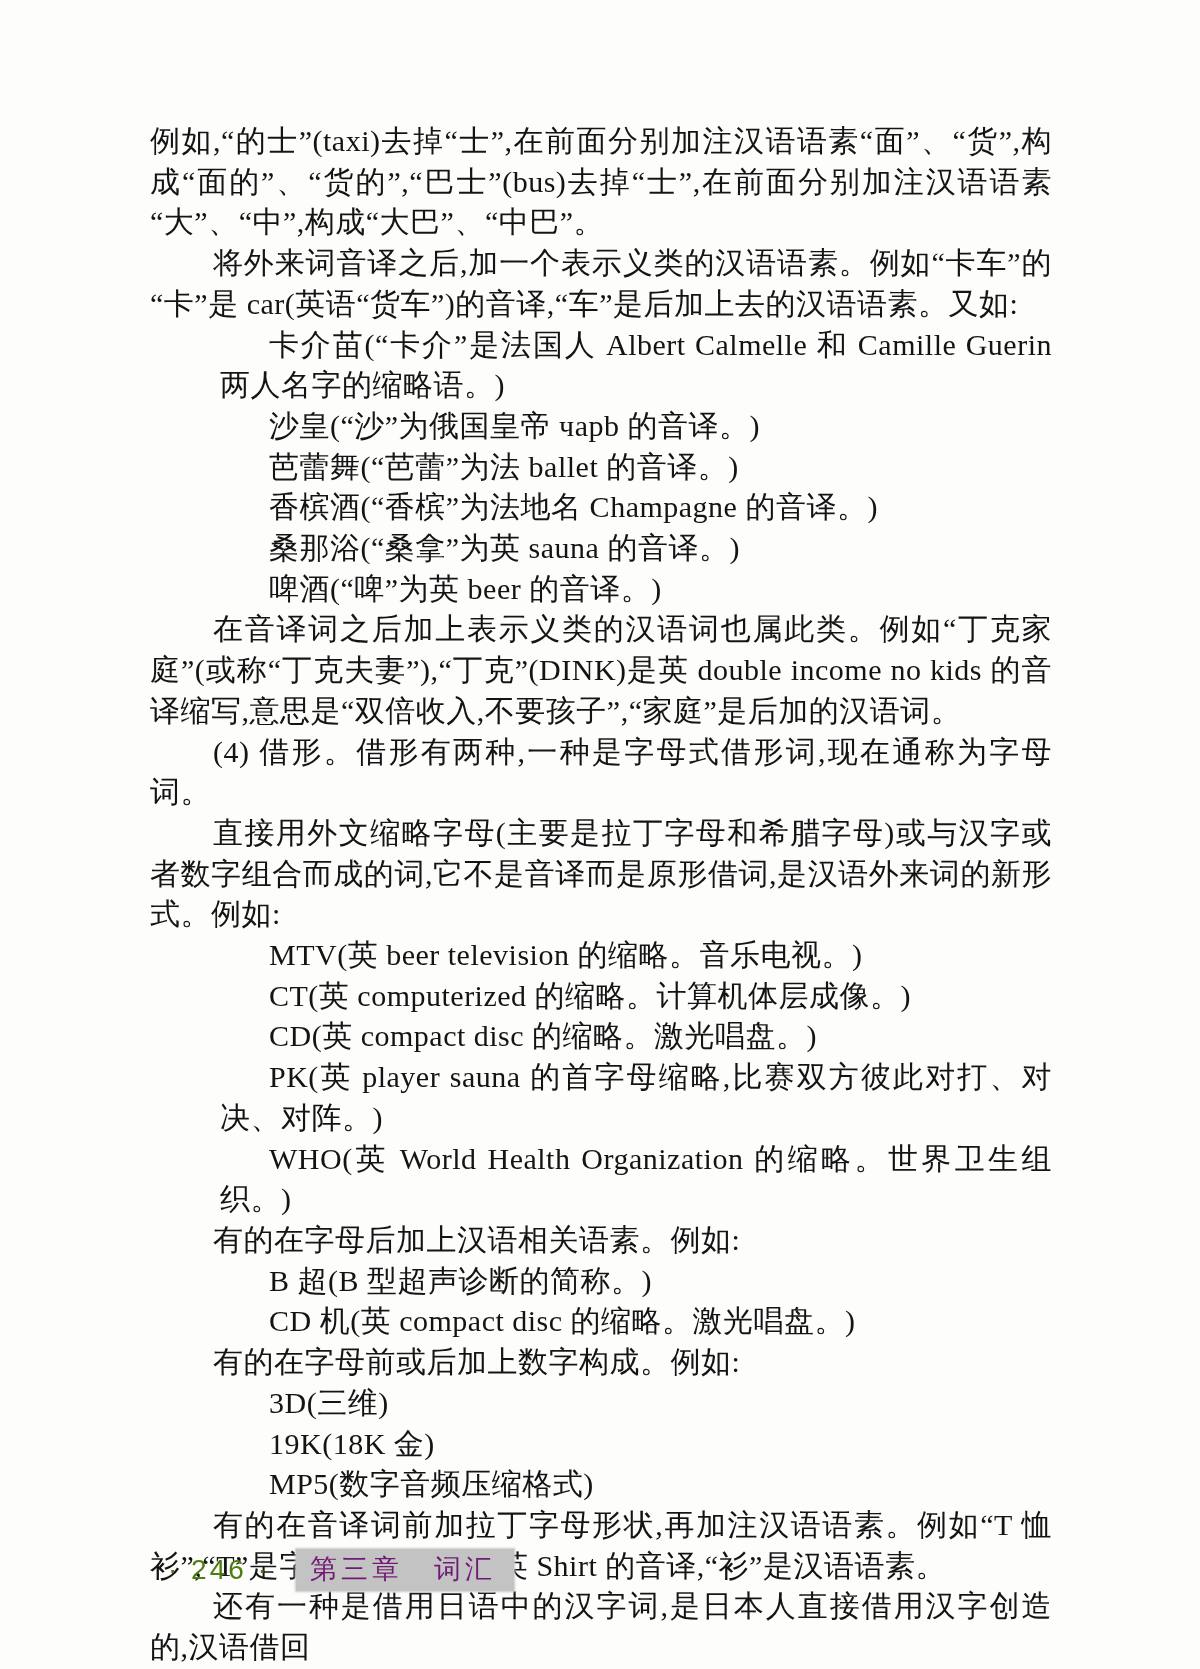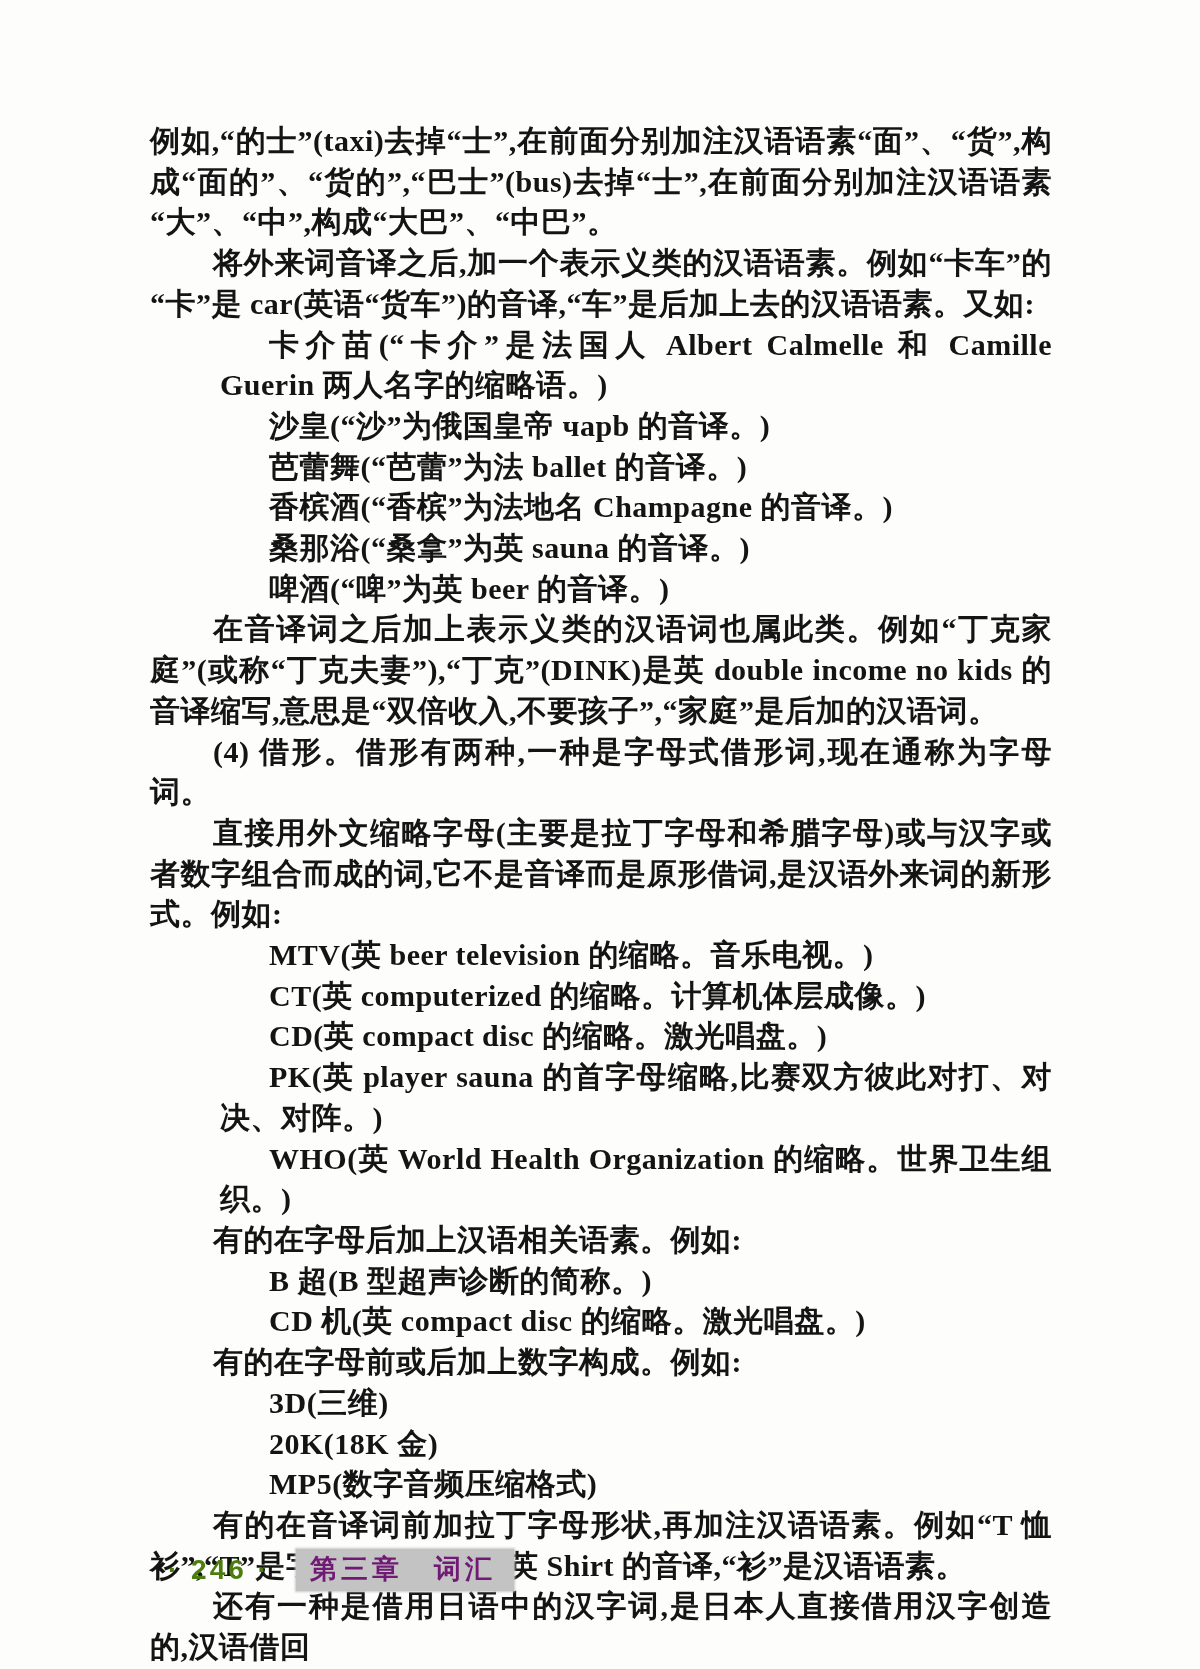--- a/index.html
+++ b/index.html
@@ -8,21 +8,20 @@
     background: #ffffff;
   }
   .page {
     position: relative;
     width: 1200px;
     height: 1669px;
     background: #fdfdfc;
     font-family: "Liberation Serif", "DejaVu Serif", serif;
     color: #141414;
     overflow: hidden;
-    font-weight: bold;
   }
   .content {
     position: absolute;
     left: 150px;
     top: 121px;
     width: 902px;
     font-size: 30px;
     line-height: 40.7px;
     text-align: justify;
     text-align-last: left;
@@ -83,21 +82,21 @@
       <p class="example">MTV(英 beer television 的缩略。音乐电视。)</p>
       <p class="example">CT(英 computerized 的缩略。计算机体层成像。)</p>
       <p class="example">CD(英 compact disc 的缩略。激光唱盘。)</p>
       <p class="example">PK(英 player sauna 的首字母缩略,比赛双方彼此对打、对决、对阵。)</p>
       <p class="example">WHO(英 World Health Organization 的缩略。世界卫生组织。)</p>
       <p class="indent">有的在字母后加上汉语相关语素。例如:</p>
       <p class="example">B 超(B 型超声诊断的简称。)</p>
       <p class="example">CD 机(英 compact disc 的缩略。激光唱盘。)</p>
       <p class="indent">有的在字母前或后加上数字构成。例如:</p>
       <p class="example">3D(三维)</p>
-      <p class="example">20K(18K 金)</p>
+      <p class="example">19K(18K 金)</p>
       <p class="example">MP5(数字音频压缩格式)</p>
       <p class="indent">有的在音译词前加拉丁字母形状,再加注汉语语素。例如“T 恤衫”,“T”是字母形状,“恤”是英 Shirt 的音译,“衫”是汉语语素。</p>
       <p class="indent">还有一种是借用日语中的汉字词,是日本人直接借用汉字创造的,汉语借回</p>
     </main>
 
   <footer class="footer">
     <span class="pageno">· 246 ·</span>
     <span class="chapter-chip">第三章　词汇</span>
   </footer>
 

